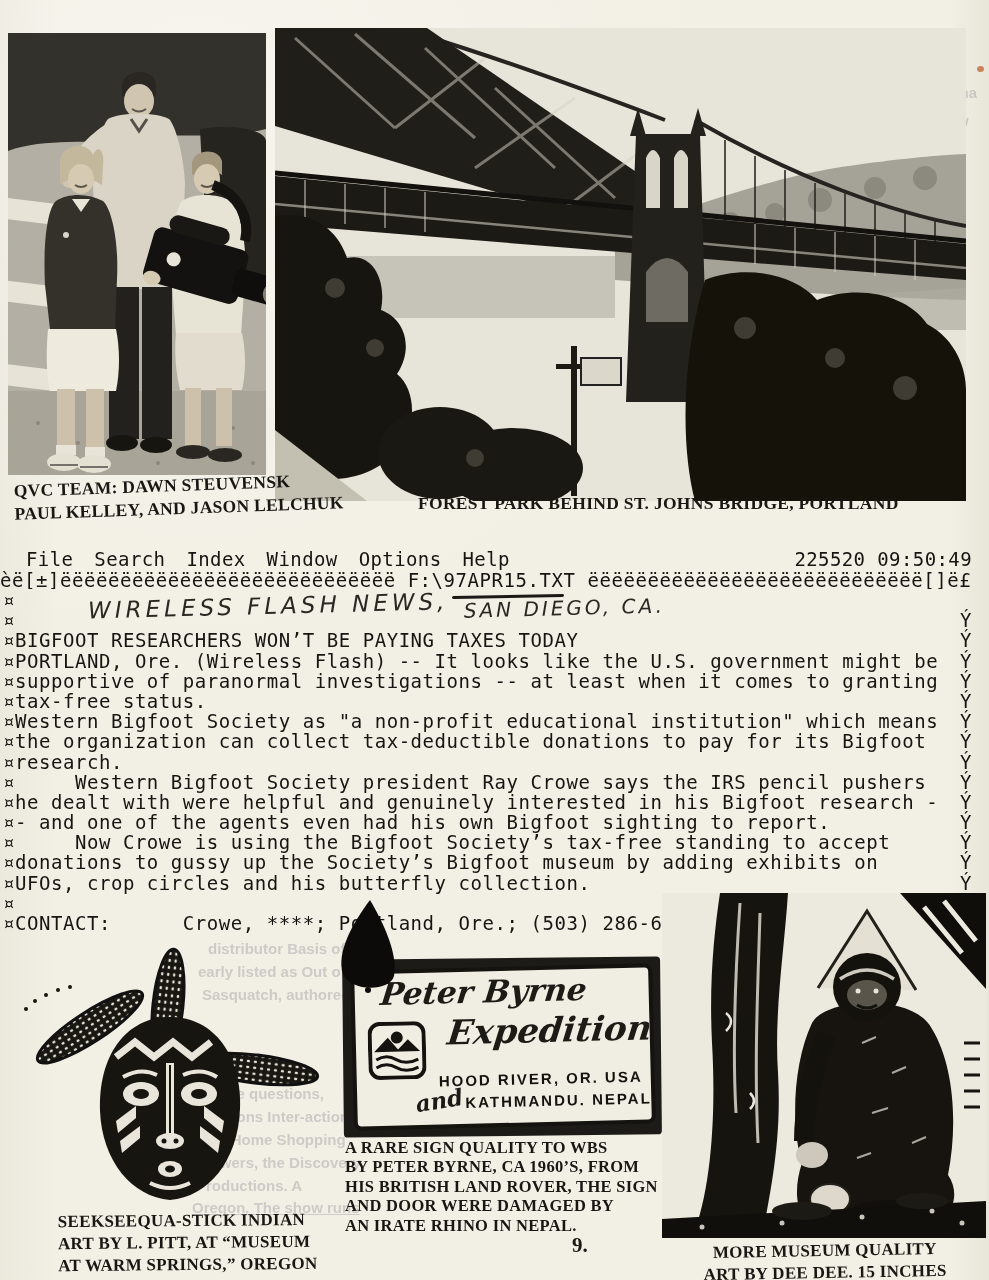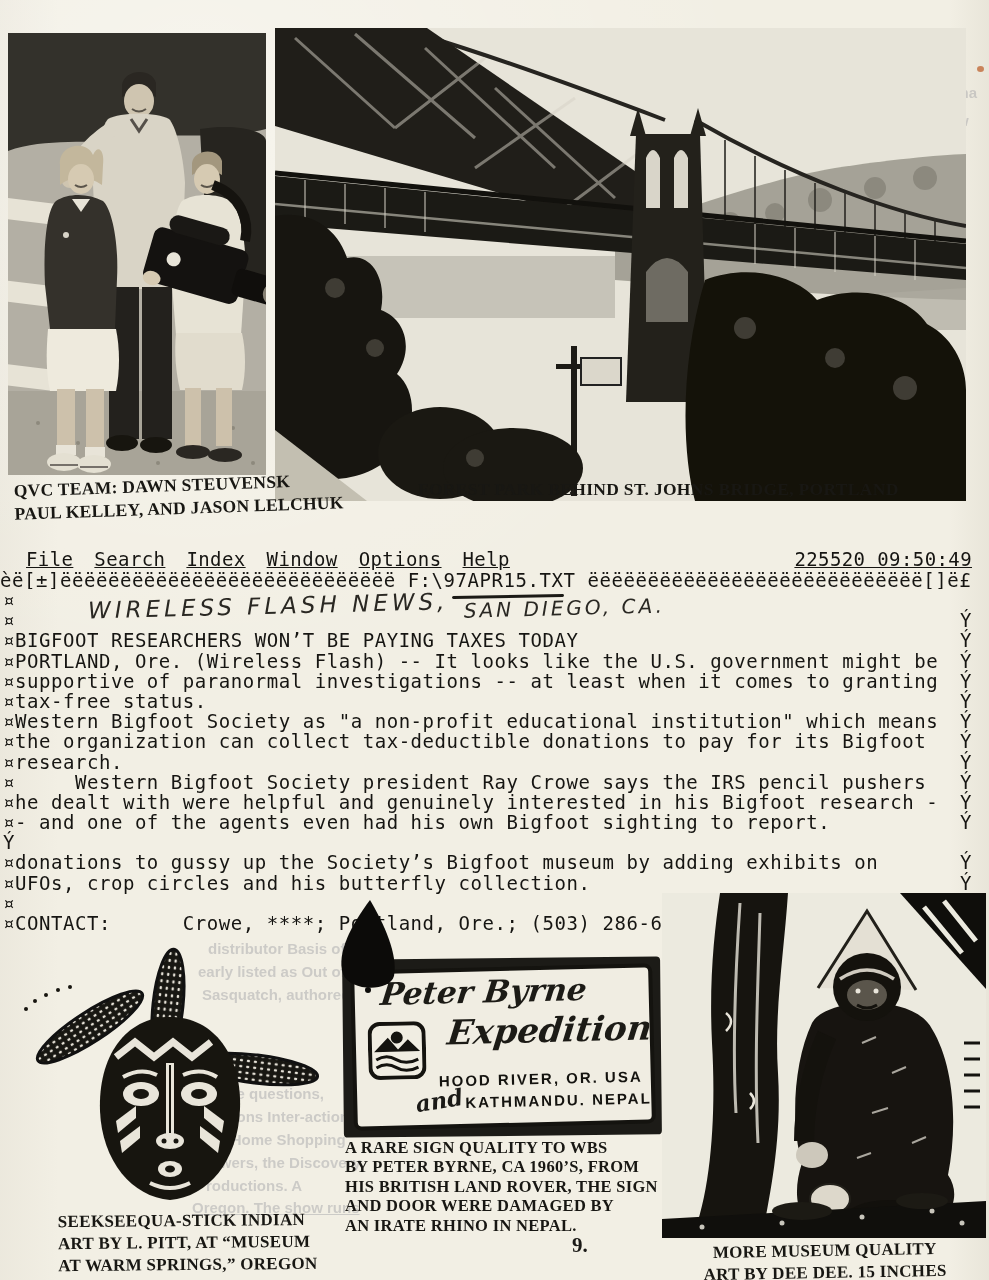--- a/index.html
+++ b/index.html
@@ -13,21 +13,21 @@
          font-family:"Liberation Sans", sans-serif;font-size:15px;font-weight:bold;white-space:nowrap;}
   
   .photo{position:absolute;z-index:2;line-height:0;}
   
   .cap{position:absolute;z-index:3;font-family:"Liberation Serif", serif;font-weight:bold;
        font-size:17.5px;line-height:1.3;letter-spacing:.3px;color:#181713;white-space:nowrap;}
   
   .terminal{position:absolute;left:0;top:548px;width:989px;z-index:1;
             font-family:"DejaVu Sans Mono", monospace;font-size:19px;color:#161512;}
   .menubar{display:flex;align-items:flex-start;height:21px;padding-left:26px;padding-right:17px;
-           letter-spacing:.4px;white-space:pre;text-decoration:underline;}
+           letter-spacing:.4px;white-space:pre;}
   .menubar .mi{margin-right:21px;}
   .menubar .clock{margin-left:auto;}
   .borderline{height:20px;white-space:pre;overflow:hidden;letter-spacing:.55px;}
   .tline{display:flex;justify-content:space-between;height:20.2px;white-space:pre;
          padding-left:3px;padding-right:17px;letter-spacing:.55px;}
   .tline .tm{flex:none;}
   
   .handwriting{position:absolute;left:88px;top:590px;z-index:4;transform:rotate(-1.5deg);
                font-family:"DejaVu Sans", sans-serif;font-style:italic;color:#2a2823;white-space:nowrap;}
   .hw1{font-size:23px;letter-spacing:4px;}
@@ -234,21 +234,21 @@
           <circle cx="100" cy="320" r="9"></circle>
           <circle cx="470" cy="300" r="11"></circle>
         <circle cx="560" cy="330" r="10"></circle>
           <circle cx="630" cy="360" r="12"></circle>
           <circle cx="200" cy="430" r="9"></circle>
       </g>
       <polygon points="0,402 92,473 0,473" fill="#c3bfb1"></polygon>
     </svg>
   </figure>
 
-  <div class="cap" style="left:418px;top:478px;width:480px;text-align:center;">
+  <div class="cap" style="left:418px;top:492px;width:480px;text-align:center;">
     <div>FOREST PARK BEHIND ST. JOHNS BRIDGE, PORTLAND</div>
   </div>
 
   <div class="speck" style="left:977px;top:66px;"></div>
 
   <section class="terminal">
     <div class="menubar">
       <span class="mi">File</span>
       <span class="mi">Search</span>
       <span class="mi">Index</span>
@@ -264,21 +264,21 @@
     <div class="tline"><span class="tl">¤BIGFOOT RESEARCHERS WON’T BE PAYING TAXES TODAY</span><span class="tm">Ý</span></div>
     <div class="tline"><span class="tl">¤PORTLAND, Ore. (Wireless Flash) -- It looks like the U.S. government might be</span><span class="tm">Ý</span></div>
     <div class="tline"><span class="tl">¤supportive of paranormal investigations -- at least when it comes to granting</span><span class="tm">Ý</span></div>
     <div class="tline"><span class="tl">¤tax-free status.</span><span class="tm">Ý</span></div>
     <div class="tline"><span class="tl">¤Western Bigfoot Society as "a non-profit educational institution" which means</span><span class="tm">Ý</span></div>
     <div class="tline"><span class="tl">¤the organization can collect tax-deductible donations to pay for its Bigfoot</span><span class="tm">Ý</span></div>
     <div class="tline"><span class="tl">¤research.</span><span class="tm">Ý</span></div>
     <div class="tline"><span class="tl">¤     Western Bigfoot Society president Ray Crowe says the IRS pencil pushers</span><span class="tm">Ý</span></div>
     <div class="tline"><span class="tl">¤he dealt with were helpful and genuinely interested in his Bigfoot research -</span><span class="tm">Ý</span></div>
     <div class="tline"><span class="tl">¤- and one of the agents even had his own Bigfoot sighting to report.</span><span class="tm">Ý</span></div>
-    <div class="tline"><span class="tm">Ý</span></div>
+    <div class="tline"><span class="tl">¤     Now Crowe is using the Bigfoot Society’s tax-free standing to accept</span><span class="tm">Ý</span></div>
     <div class="tline"><span class="tl">¤donations to gussy up the Society’s Bigfoot museum by adding exhibits on</span><span class="tm">Ý</span></div>
     <div class="tline"><span class="tl">¤UFOs, crop circles and his butterfly collection.</span><span class="tm">Ý</span></div>
     <div class="tline"><span class="tl">¤</span><span class="tm"></span></div>
     <div class="tline"><span class="tl">¤CONTACT:      Crowe, ****; Portland, Ore.; (503) 286-6585</span><span class="tm"></span></div>
   </section>
 
   <div class="handwriting">
     <span class="hw1">WIRELESS FLASH NEWS,</span>
     <span class="hw2">SAN DIEGO, CA.</span>
   </div>

